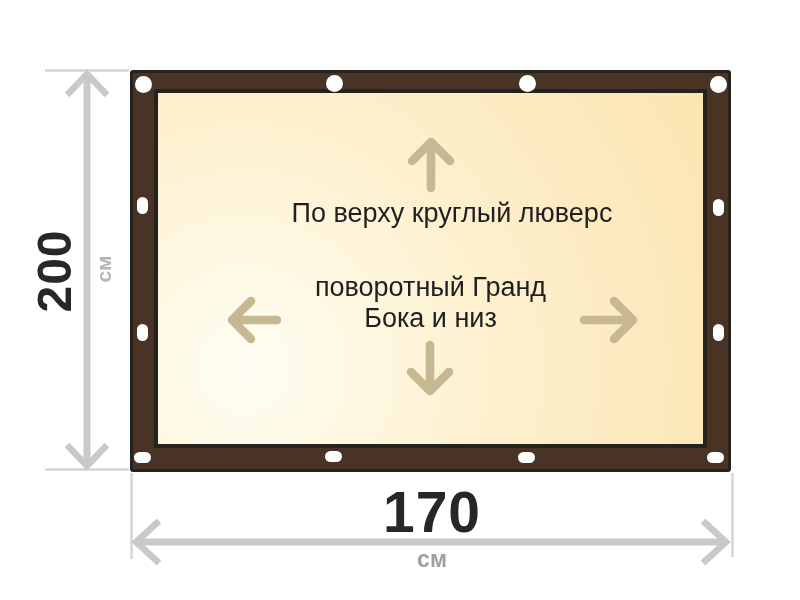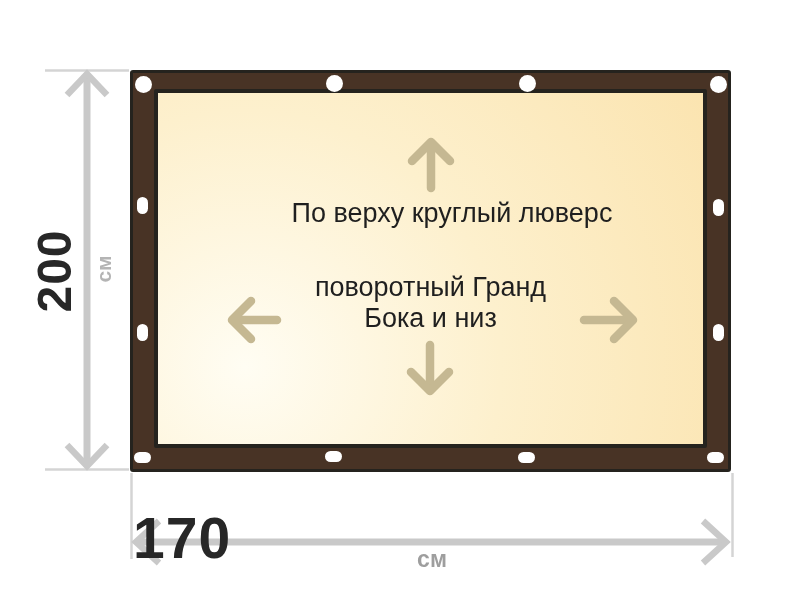--- a/index.html
+++ b/index.html
@@ -56,22 +56,22 @@
     font-size:27px;line-height:31px;font-weight:400;
   }
   .note-top{top:198px;padding-left:43px;}
   .note-mid{top:272px;}
 
   
   .dim-value{
     color:var(--value-text-dark);font-weight:700;
   }
   .width-value{
-    left:133px;top:484px;width:598px;text-align:left;
-    font-size:57px;line-height:57px;letter-spacing:1px;margin-top:26px;
+    left:133px;top:484px;width:598px;text-align:center;
+    font-size:57px;line-height:57px;letter-spacing:1px;
   }
   .width-unit{
     left:133px;top:548px;width:598px;text-align:center;
     color:var(--unit-gray-bottom);font-weight:700;font-size:23px;line-height:23px;
   }
   .height-value{
     left:55px;top:271px;
     transform:translate(-50%,-50%) rotate(-90deg);
     font-size:48px;line-height:48px;white-space:nowrap;letter-spacing:1px;
   }

